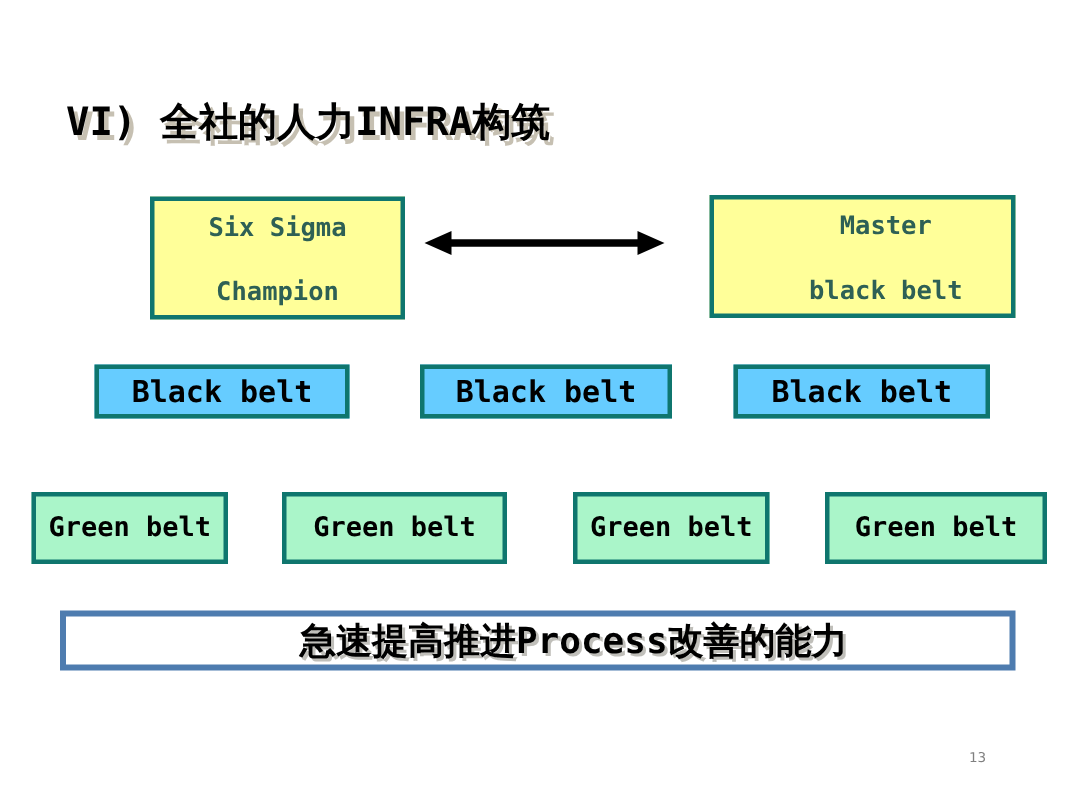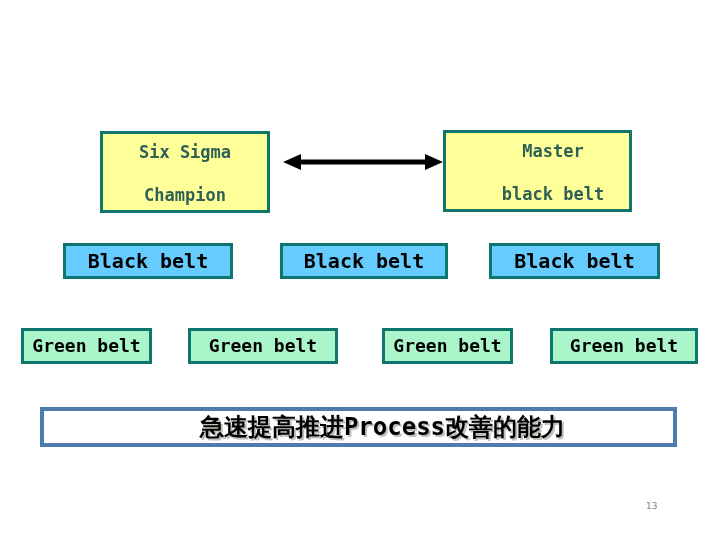--- a/index.html
+++ b/index.html
@@ -38,21 +38,21 @@
     background: #FFFF99;
     color: #2E6055;
     font-size: 17px;
     display: flex;
     flex-direction: column;
     justify-content: space-between;
     align-items: center;
     padding: 10px 0 6px 0;
   }
   .ybox-champion { left: 100px; top: 131px; width: 170px; height: 82px; }
-  .ybox-master   { left: 443px; top: 130px; width: 189px; height: 82px; padding-left: 31px; }
+  .ybox-master   { left: 473px; top: 130px; width: 204px; height: 82px; padding-left: 31px; }
   .arrow-wrap {
     position: absolute;
     left: 282px;
     top: 150px;
     width: 162px;
     height: 24px;
   }
   .bbox {
     background: #66CCFF;
     color: #000000;
@@ -67,21 +67,21 @@
   .bbox-2 { left: 280px; width: 168px; }
   .bbox-3 { left: 489px; width: 171px; }
   .gbox {
     background: #AAF5C9;
     color: #000000;
     font-size: 18px;
     display: flex;
     align-items: center;
     justify-content: center;
     top: 328px;
-    height: 36px;
+    height: 48px;
   }
   .gbox-1 { left: 21px;  width: 131px; }
   .gbox-2 { left: 188px; width: 150px; }
   .gbox-3 { left: 382px; width: 131px; }
   .gbox-4 { left: 550px; width: 148px; }
   .slogan {
     position: absolute;
     left: 40px;
     top: 407px;
     width: 637px;
@@ -106,20 +106,21 @@
     font-size: 9px;
     color: #808080;
     font-family: "DejaVu Sans", "Liberation Sans", sans-serif;
   }
 </style>
 </head>
 <body>
 
 <div class="slide">
 
+  <div class="title">VI) 全社的人力INFRA构筑</div>
 
   <div class="box ybox ybox-champion">
     <span>Six Sigma</span>
     <span>Champion</span>
   </div>
 
   <div class="arrow-wrap">
     <svg width="162" height="24" viewBox="0 0 162 24" xmlns="http://www.w3.org/2000/svg">
       <line x1="14" y1="12" x2="148" y2="12" stroke="#000000" stroke-width="5"></line>
       <polygon points="1,12 19,4 19,20" fill="#000000"></polygon>

